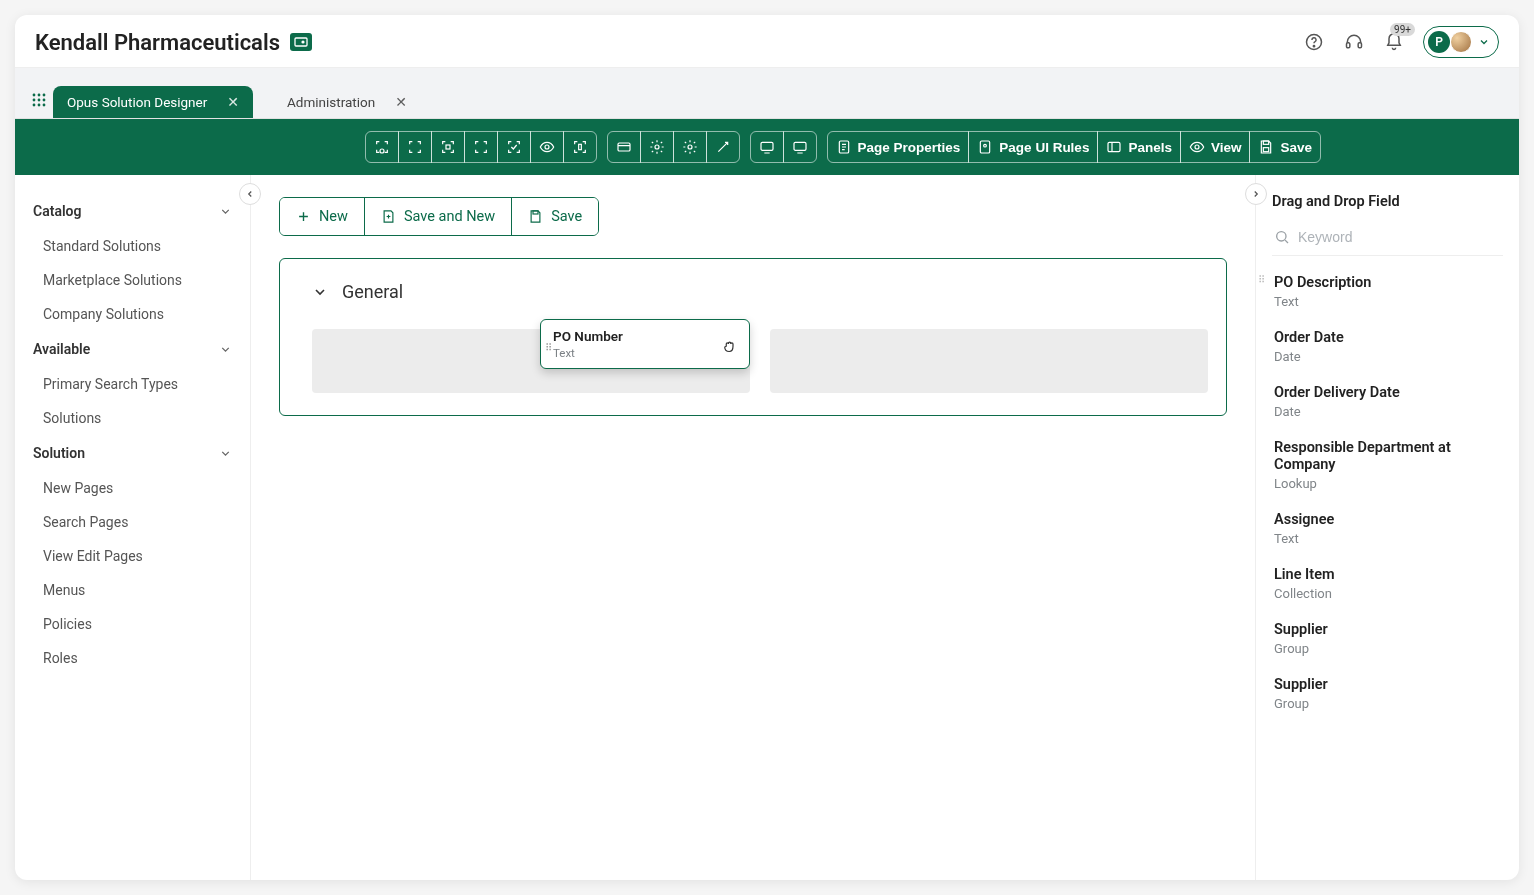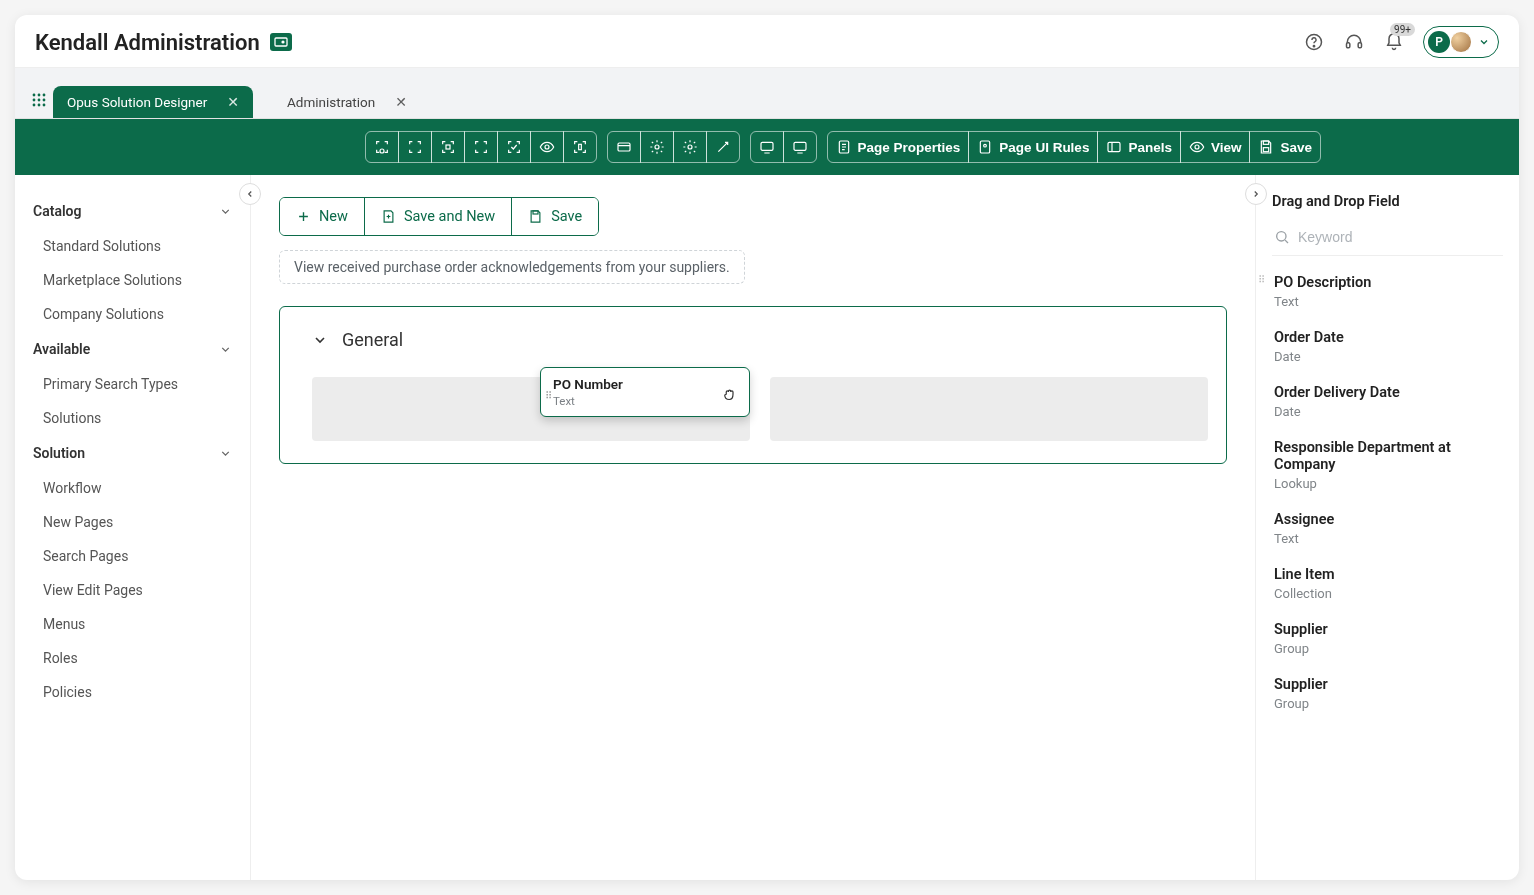--- a/index.html
+++ b/index.html
@@ -178,21 +178,21 @@
   }
 
   svg { display:block; }
 </style>
 </head>
 <body>
 
 <div class="app-window">
 
   <div class="topbar">
-    <div class="brand">Kendall Administration</div>
+    <div class="brand">Kendall Pharmaceuticals</div>
     <span class="brand-logo">
       <svg width="14" height="10" viewBox="0 0 14 10">
           <rect x="1" y="1" width="12" height="8" rx="1" fill="none" stroke="#fff" stroke-width="1.3"></rect>
           <circle cx="9" cy="5" r="1.6" fill="#fff"></circle>
         </svg>
     </span>
     <div class="top-right">
       <span class="icon-btn">
         <svg width="20" height="20" viewBox="0 0 24 24" fill="none" stroke="currentColor" stroke-width="1.8">
             <circle cx="12" cy="12" r="9"></circle>
@@ -414,27 +414,26 @@
         <div class="sb-item">Primary Search Types</div>
         <div class="sb-item">Solutions</div>
         <div class="sb-head">
           <span>Solution</span>
           <span>
             <svg width="13" height="13" viewBox="0 0 24 24" fill="none" stroke="#666" stroke-width="2.4">
               <path d="M6 9l6 6 6-6"></path>
             </svg>
           </span>
         </div>
-        <div class="sb-item">Workflow</div>
         <div class="sb-item">New Pages</div>
         <div class="sb-item">Search Pages</div>
         <div class="sb-item">View Edit Pages</div>
         <div class="sb-item">Menus</div>
+        <div class="sb-item">Policies</div>
         <div class="sb-item">Roles</div>
-        <div class="sb-item">Policies</div>
       </div>
 
     <div class="main">
       <div class="page-header">
         <div class="hdr-actions">
           <div class="hdr-btn">
             <svg width="15" height="15" viewBox="0 0 24 24" fill="none" stroke="currentColor" stroke-width="2.2">
                 <path d="M12 5v14M5 12h14"></path>
               </svg>
             <span>New</span>
@@ -449,21 +448,20 @@
           <div class="hdr-btn">
             <svg width="15" height="15" viewBox="0 0 24 24" fill="none" stroke="currentColor" stroke-width="1.9">
                 <path d="M5 3h11l3 3v15H5z"></path>
                 <rect x="8" y="3" width="8" height="5"></rect>
               </svg>
             <span>Save</span>
           </div>
         </div>
       </div>
 
-      <div class="subtext">View received purchase order acknowledgements from your suppliers.</div>
 
 
       <div class="section-card" style="position:relative;padding-left:32px;">
         <div class="section-head">
           <span>
             <svg width="16" height="16" viewBox="0 0 24 24" fill="none" stroke="#333" stroke-width="2.4">
                 <path d="M6 9l6 6 6-6"></path>
               </svg>
           </span>
           <span>General</span>

